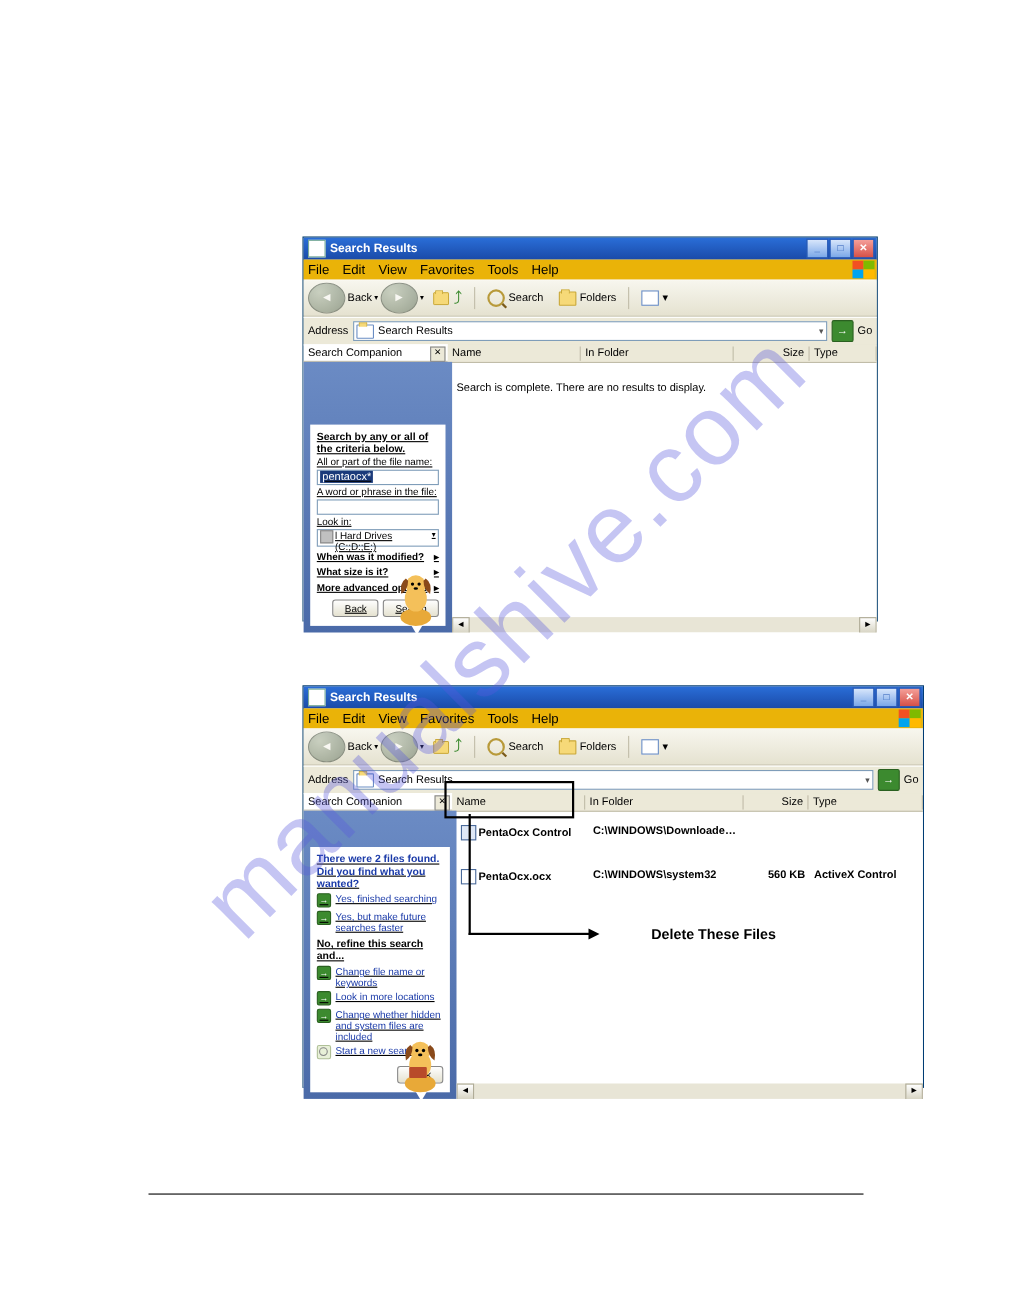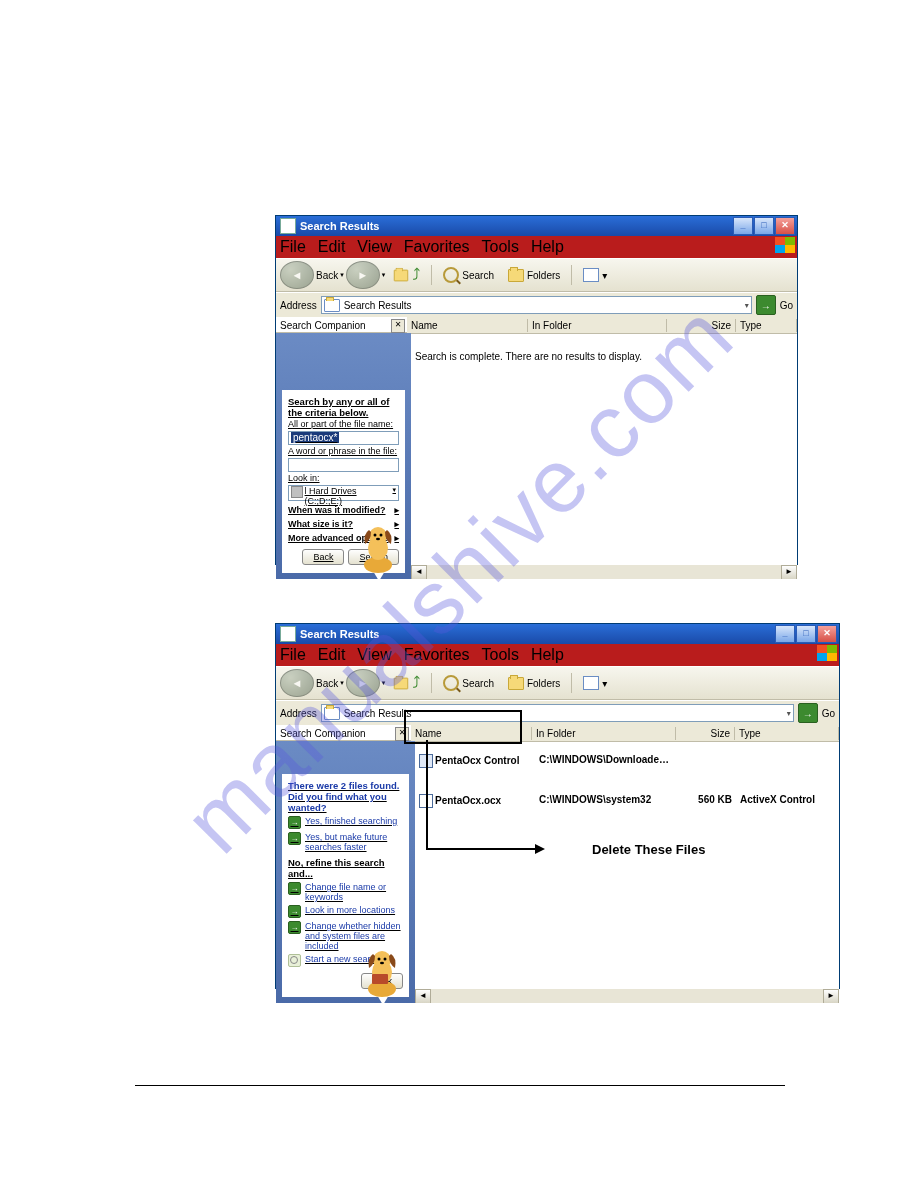--- a/index.html
+++ b/index.html
@@ -58,25 +58,25 @@
     width: 18px; height: 16px;
     background: linear-gradient(#d8e6fb,#7aa7e8);
     border: 1px solid #2a5bb5;
     color: #2a5bb5;
     font-size: 9px; line-height: 14px; text-align: center;
     font-family: Arial;
   }
   .winbtn.close { background: linear-gradient(#f5a09a,#d65047); color:#fff;}
 
   .menubar {
-    background: #b91c1c;
+    background: #eab308;
     padding: 2px 4px;
     display: flex;
     gap: 12px;
-    font-size: 16px;
+    font-size: 12px;
     position: relative;
   }
   .menubar .winflag {
     position: absolute; right: 2px; top: 1px; width: 20px; height: 16px;
     display: grid; grid-template-columns: 1fr 1fr; grid-template-rows: 1fr 1fr;
   }
   .winflag div:nth-child(1){background:#f25022;}
   .winflag div:nth-child(2){background:#7fba00;}
   .winflag div:nth-child(3){background:#00a4ef;}
   .winflag div:nth-child(4){background:#ffb900;}

